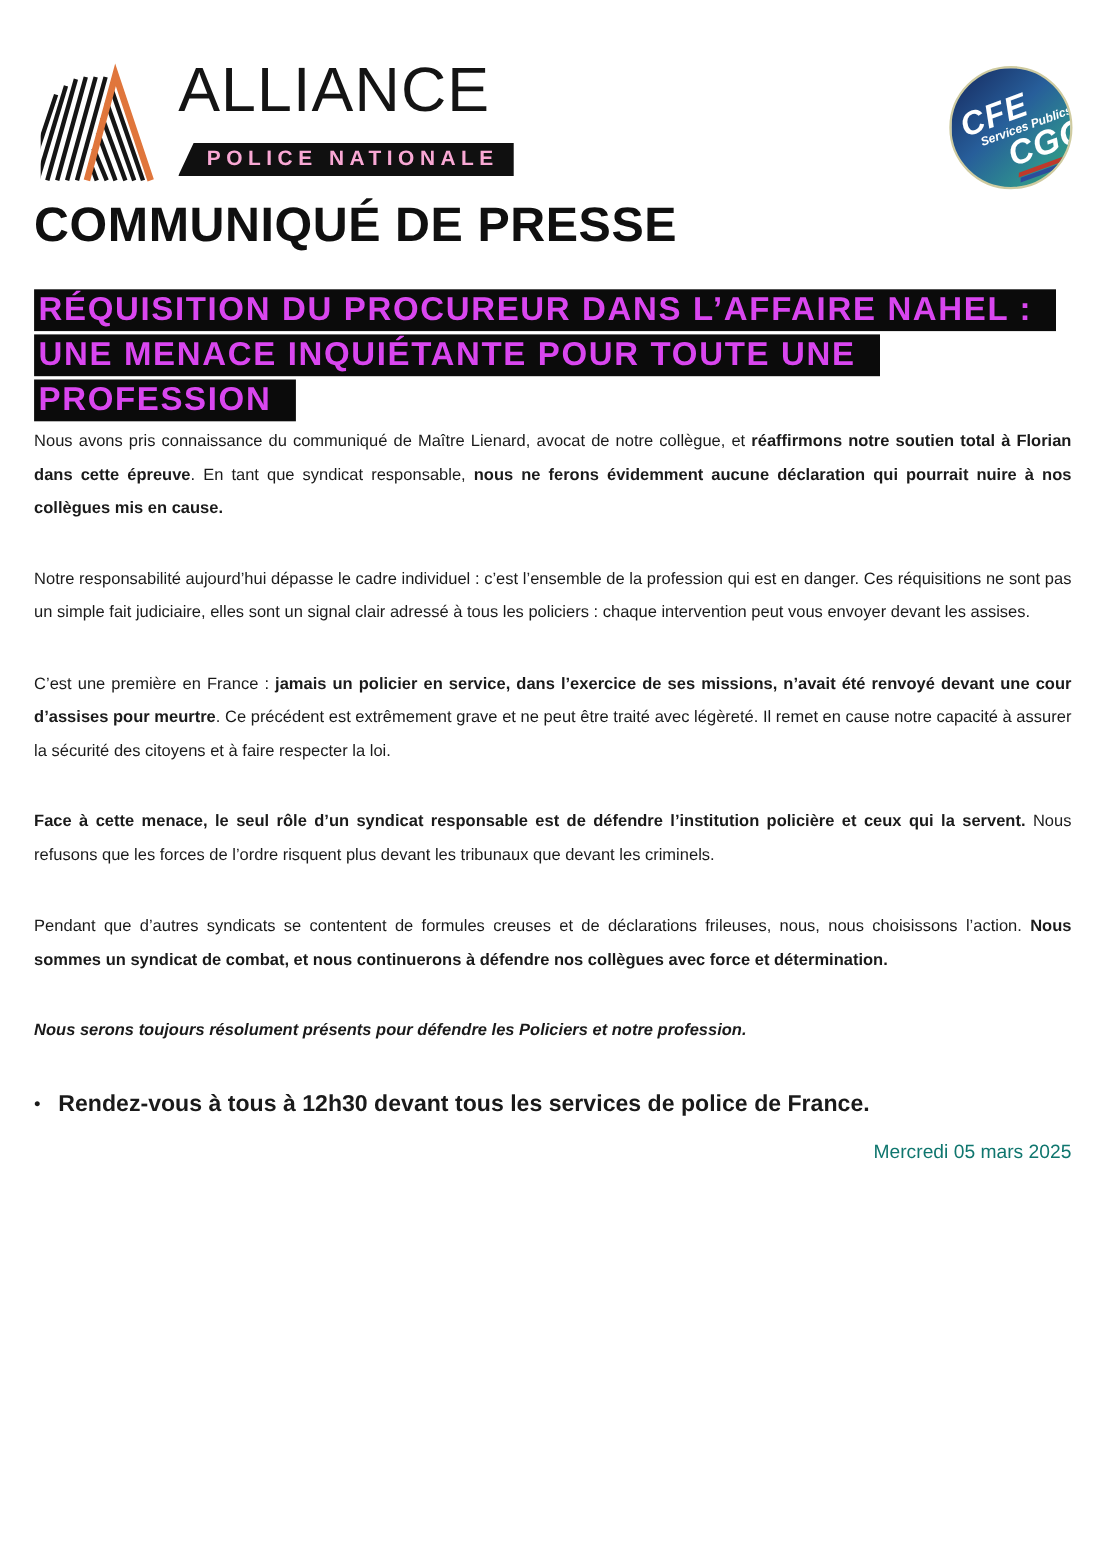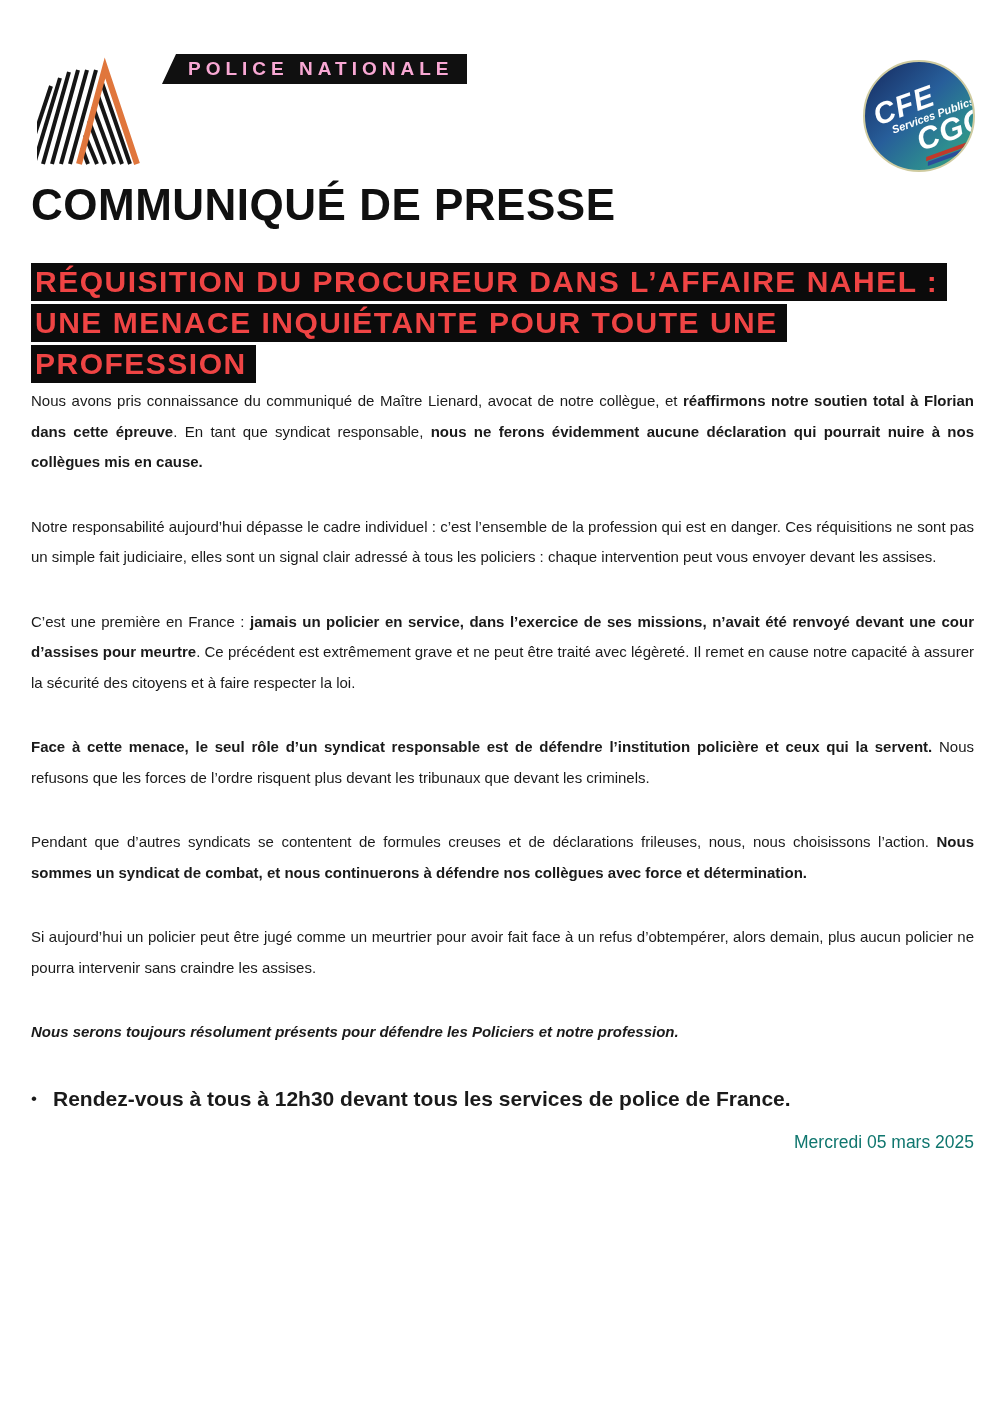--- a/index.html
+++ b/index.html
@@ -103,26 +103,26 @@
     letter-spacing: 0.5px;
     line-height: 1.05;
     color: #101010;
   }
   .headline {
     margin-top: 35px;
   }
   .headline-line {
     display: table;
     background: #0b0b0b;
-    color: #ef4444;
+    color: #d946ef;
     font-weight: 700;
     font-size: 30px;
     line-height: 31px;
     letter-spacing: 1.5px;
-    padding: 3px 9px 4px 4px;
+    padding: 3px 22px 4px 4px;
     margin-bottom: 3px;
     white-space: nowrap;
   }
 
   
   .body-text {
     margin-top: 2px;
     font-size: 15px;
     line-height: 30.5px;
     text-align: justify;
@@ -182,20 +182,21 @@
           <line x1="60" y1="41" x2="85" y2="112"></line>
           <line x1="56" y1="55" x2="77" y2="112"></line>
           <line x1="52" y1="69" x2="68" y2="112"></line>
           <line x1="48" y1="83" x2="60" y2="112"></line>
           <line x1="45" y1="96" x2="51" y2="112"></line>
         </g>
 
         <polyline points="42,112 68,16 100,112" fill="none" stroke="#E0763C" stroke-width="6" stroke-linejoin="miter"></polyline>
       </svg>
       <div class="logo-text">
+        <div class="brand">ALLIANCE</div>
         <div class="banner">POLICE NATIONALE</div>
       </div>
     </div>
 
     <div class="badge">
       <div class="badge-inner">
         <div class="badge-cfe">CFE</div>
         <div class="badge-sp">Services Publics</div>
         <div class="badge-cgc">CGC</div>
         <div class="badge-stripes">
@@ -213,21 +214,20 @@
       <div class="headline-line">UNE MENACE INQUIÉTANTE POUR TOUTE UNE</div>
       <div class="headline-line">PROFESSION</div>
     </div>
 
   <div class="body-text">
       <p><span>Nous avons pris connaissance du communiqué de Maître Lienard, avocat de notre collègue, et </span><b>réaffirmons notre soutien total à Florian dans cette épreuve</b><span>. En tant que syndicat responsable, </span><b>nous ne ferons évidemment aucune déclaration qui pourrait nuire à nos collègues mis en cause.</b></p>
       <p><span>Notre responsabilité aujourd’hui dépasse le cadre individuel : c’est l’ensemble de la profession qui est en danger. Ces réquisitions ne sont pas un simple fait judiciaire, elles sont un signal clair adressé à tous les policiers : chaque intervention peut vous envoyer devant les assises.</span></p>
       <p><span>C’est une première en France : </span><b>jamais un policier en service, dans l’exercice de ses missions, n’avait été renvoyé devant une cour d’assises pour meurtre</b><span>. Ce précédent est extrêmement grave et ne peut être traité avec légèreté. Il remet en cause notre capacité à assurer la sécurité des citoyens et à faire respecter la loi.</span></p>
       <p><b>Face à cette menace, le seul rôle d’un syndicat responsable est de défendre l’institution policière et ceux qui la servent.</b><span> Nous refusons que les forces de l’ordre risquent plus devant les tribunaux que devant les criminels.</span></p>
       <p><span>Pendant que d’autres syndicats se contentent de formules creuses et de déclarations frileuses, nous, nous choisissons l’action. </span><b>Nous sommes un syndicat de combat, et nous continuerons à défendre nos collègues avec force et détermination.</b></p>
-      <p><span>Si aujourd’hui un policier peut être jugé comme un meurtrier pour avoir fait face à un refus d’obtempérer, alors demain, plus aucun policier ne pourra intervenir sans craindre les assises.</span></p>
       <p><b>Nous serons toujours résolument présents pour défendre les Policiers et notre profession.</b></p>
     </div>
 
   <div class="bullet-line">
     <span class="bullet-marker">•</span>
     <span class="bullet-text">Rendez-vous à tous à 12h30 devant tous les services de police de France.</span>
   </div>
 
   <div class="date-line">Mercredi 05 mars 2025</div>
 

